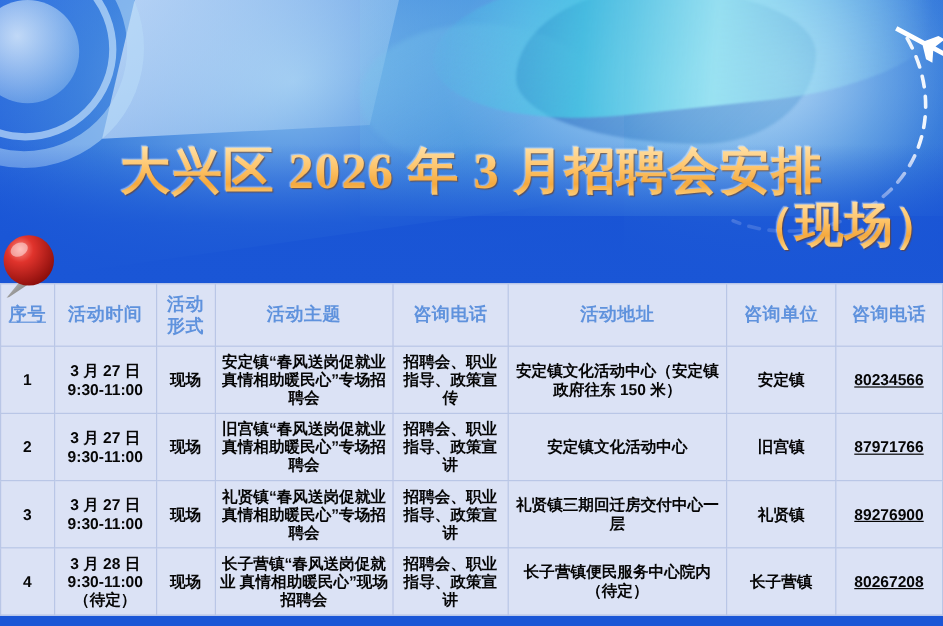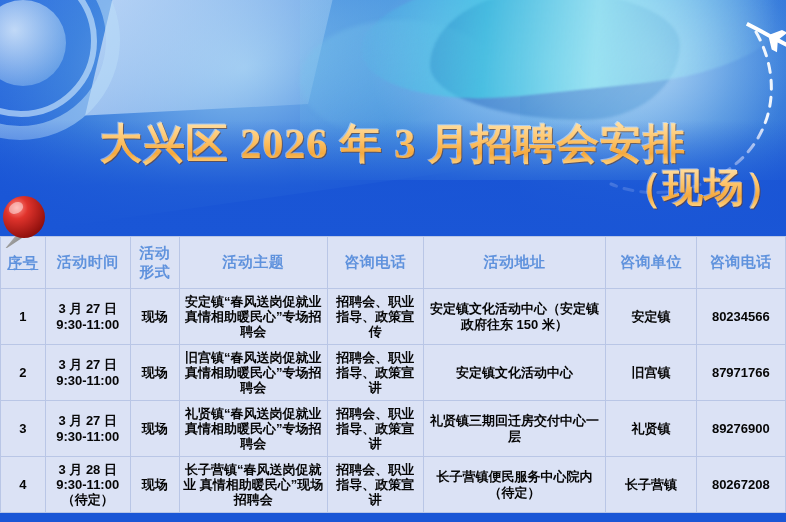--- a/index.html
+++ b/index.html
@@ -140,21 +140,21 @@
     line-height:1.16;
     height:56px;
   }
   td.c-idx   { font-size:15px; }
   td.c-time  { font-size:13.5px; white-space:pre-line; }
   td.c-form  { font-size:13.5px; }
   td.c-theme { font-size:13px;margin-left:26px; }
   td.c-content{ font-size:13px; }
   td.c-addr  { font-size:13px; text-align:left; padding-left:6px;margin-left:40px; }
   td.c-unit  { font-size:13.5px; }
-  td.c-tel   { font-size:13.5px; font-family:"Liberation Sans","DejaVu Sans",sans-serif; }
+  td.c-tel   { font-size:13.5px; font-family:"Liberation Sans","DejaVu Sans",sans-serif;text-decoration:underline; }
 
   th.h-idx  { width:43px; }
   th.h-time { width:82px;margin-top:32px; }
   th.h-form { width:47px; }
   th.h-theme{ width:143px; }
   th.h-content{ width:92px; }
   th.h-addr { width:176px; }
   th.h-unit { width:87px; }
   th.h-tel  { width:86px; }
 

